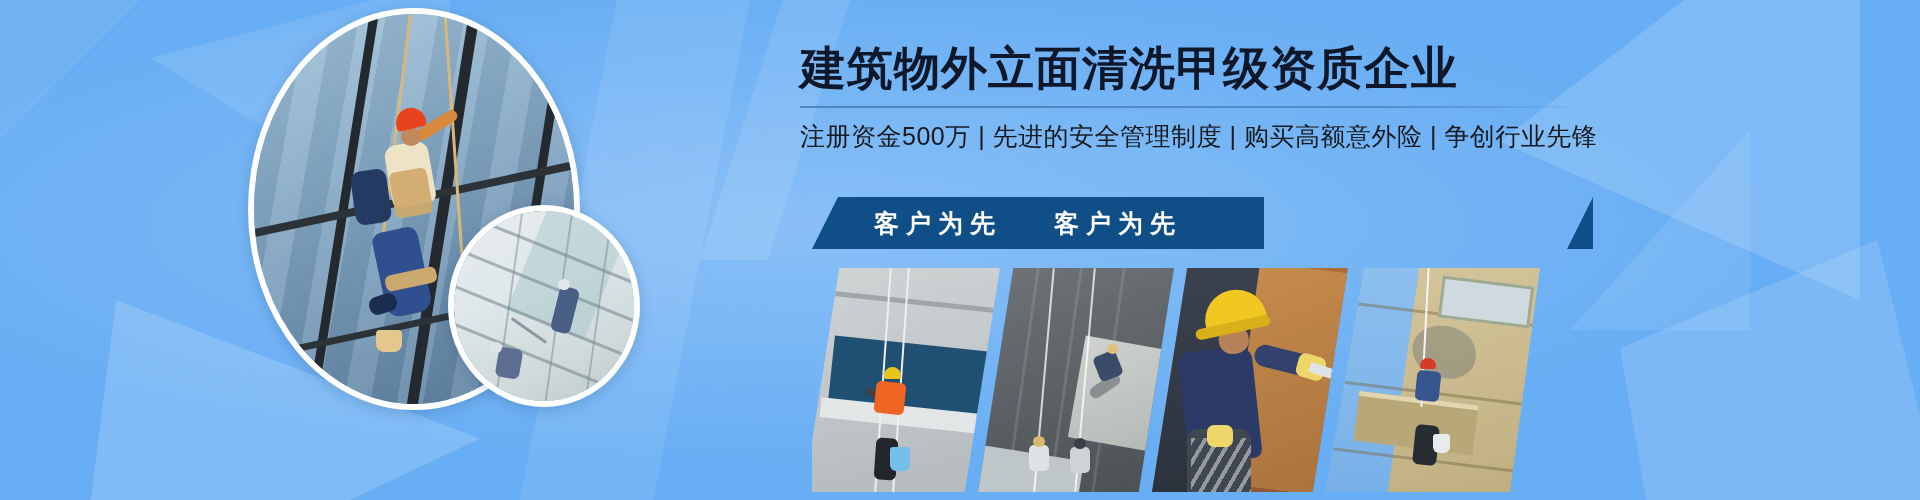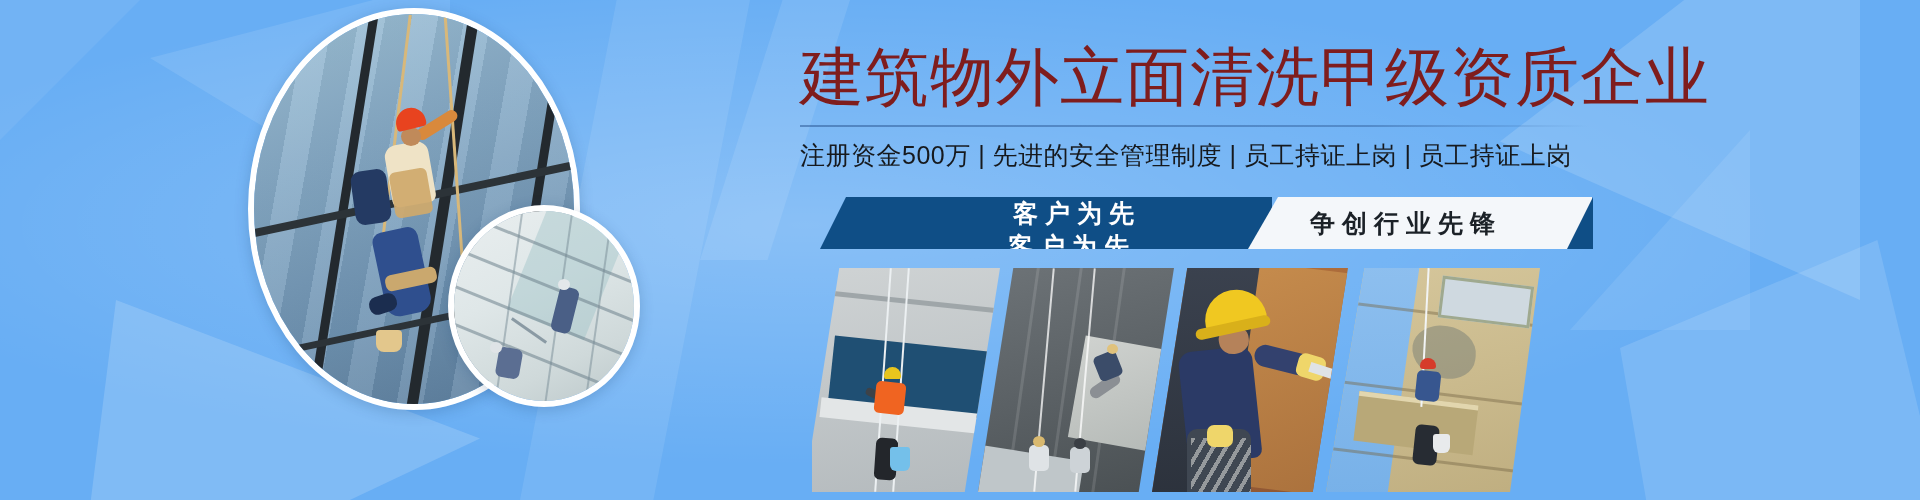--- a/index.html
+++ b/index.html
@@ -109,23 +109,23 @@
   .pb-w1{left:56%;top:40%;width:20px;height:46px;background:#4a5f86;border-radius:6px;transform:rotate(14deg);}
   .pb-w1h{left:58%;top:36%;width:12px;height:11px;background:#e4e7ea;border-radius:50%;}
   .pb-w2{left:24%;top:72%;width:24px;height:30px;background:#5b6e92;border-radius:6px;transform:rotate(10deg);}
   .pb-w2h{left:20%;top:69%;width:12px;height:11px;background:#dfe3e6;border-radius:50%;}
   .pb-pole{position:absolute;left:30%;top:62%;width:42px;height:3px;background:#8a9aa4;transform:rotate(35deg);}
 
   
   .txt{position:absolute;left:800px;top:44px;width:820px;}
   .title{
     margin:0;
-    font-size:64px;line-height:1.06;
-    font-weight:normal;
-    color:#7f1d1d;
+    font-size:46px;line-height:1.06;
+    font-weight:bold;
+    color:#0f172a;
     letter-spacing:1px;
     white-space:nowrap;
   }
   .rule{
     margin-top:13px;margin-bottom:13px;
     height:2px;width:790px;
     background:linear-gradient(90deg,rgba(45,90,150,.55) 0%,rgba(45,90,150,.45) 72%,rgba(45,90,150,0) 100%);
   }
   .subtitle{
     margin:0;
@@ -134,24 +134,24 @@
     letter-spacing:.5px;
     white-space:nowrap;
   }
 
   
   .ribbon{
     position:absolute;left:812px;top:197px;
     width:780px;height:52px;
   }
   .rb-blue{
-    position:absolute;left:8px;top:0;width:452px;height:100%;
+    position:absolute;left:0;top:0;width:452px;height:100%;
     background:#0f4e86;
     clip-path:polygon(26px 0, 100% 0, 100% 100%, 0 100%);
-    display:flex;align-items:center;flex-direction:column;
+    display:flex;align-items:center;
   }
   .rb-white{
     position:absolute;left:436px;top:0;width:344px;height:100%;
     background:#f4f7fa;
     clip-path:polygon(30px 0, 100% 0, 100% 100%, 0 100%);
     display:flex;align-items:center;
   }
   .rb-tail{
     position:absolute;right:-1px;top:0;width:26px;height:100%;
     background:#0f4e86;
@@ -311,30 +311,27 @@
       <span class="pb-w pb-w1h"></span>
       <span class="pb-pole"></span>
       <span class="pb-w pb-w2"></span>
       <span class="pb-w pb-w2h"></span>
     </div>
   </div>
 
   <div class="txt">
     <h1 class="title">建筑物外立面清洗甲级资质企业</h1>
     <div class="rule"></div>
-    <p class="subtitle">注册资金500万 | 先进的安全管理制度 | 员工持证上岗 | 员工持证上岗</p>
+    <p class="subtitle">注册资金500万 | 先进的安全管理制度 | 购买高额意外险 | 争创行业先锋</p>
   </div>
 
   <div class="ribbon">
     <div class="rb-blue">
       <span class="slog slog-w s1">客户为先</span>
       <span class="slog slog-w s2">客户为先</span>
-    </div>
-    <div class="rb-white">
-      <span class="slog slog-d s3">争创行业先锋</span>
     </div>
     <span class="rb-tail"></span>
   </div>
 
   <div class="strip">
 
     <div class="pan pan-1">
       <span class="p1-bg"></span>
       <span class="p1-band"></span>
       <span class="p1-win"></span>

